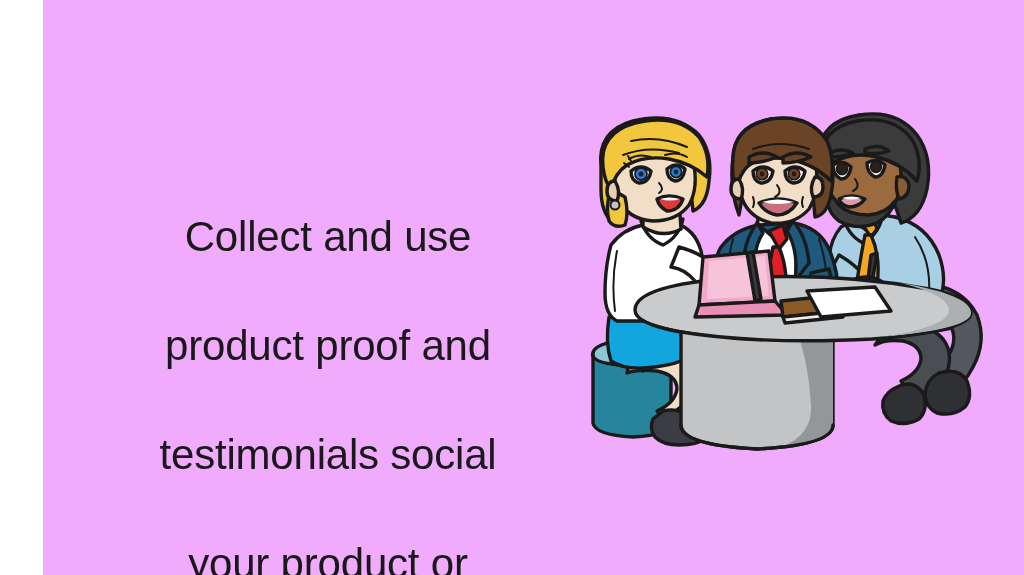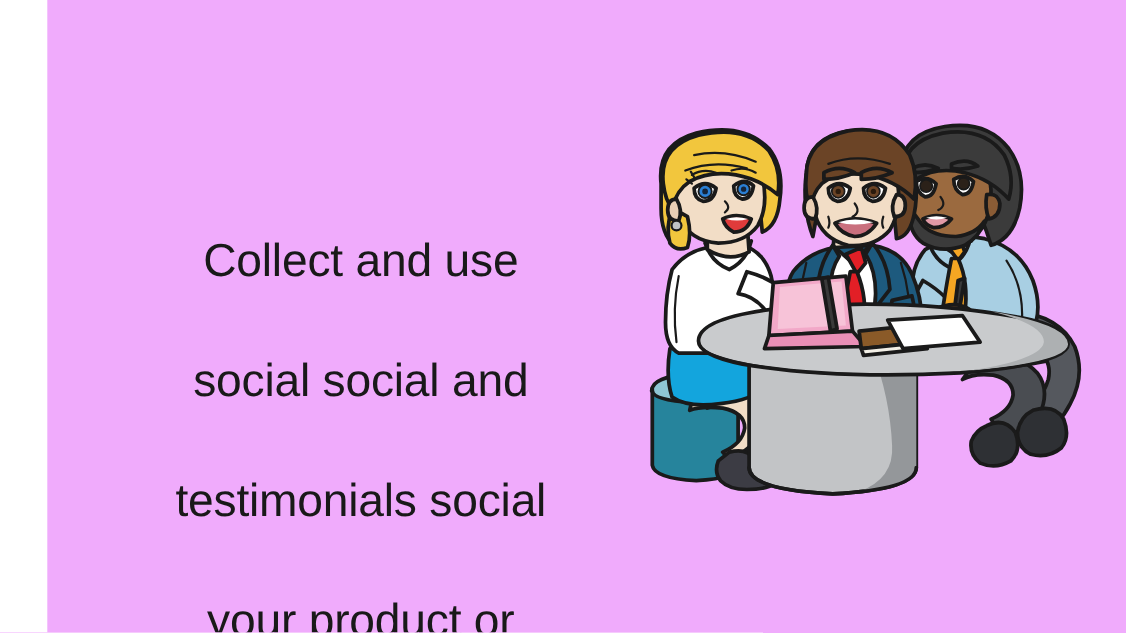--- a/index.html
+++ b/index.html
@@ -46,21 +46,21 @@
     height: 100%;
   }
 </style>
 </head>
 <body>
 
 <div id="slide" style="background: #f0abfc; margin-left: 43px;">
 
   <div id="headline" style="color: rgb(25, 25, 25);">
     <span>Collect and use</span><br>
-    <span>social social and</span><br>
+    <span>product proof and</span><br>
     <span>testimonials social</span><br>
     <span>your product or</span><br>
     
   </div>
 
   <div id="illustration">
     <svg viewBox="0 0 460 355" xmlns="http://www.w3.org/2000/svg">
       <defs>
         <style>
           .ol { stroke:#1a1a1a; stroke-width:3.4; stroke-linejoin:round; stroke-linecap:round; }

